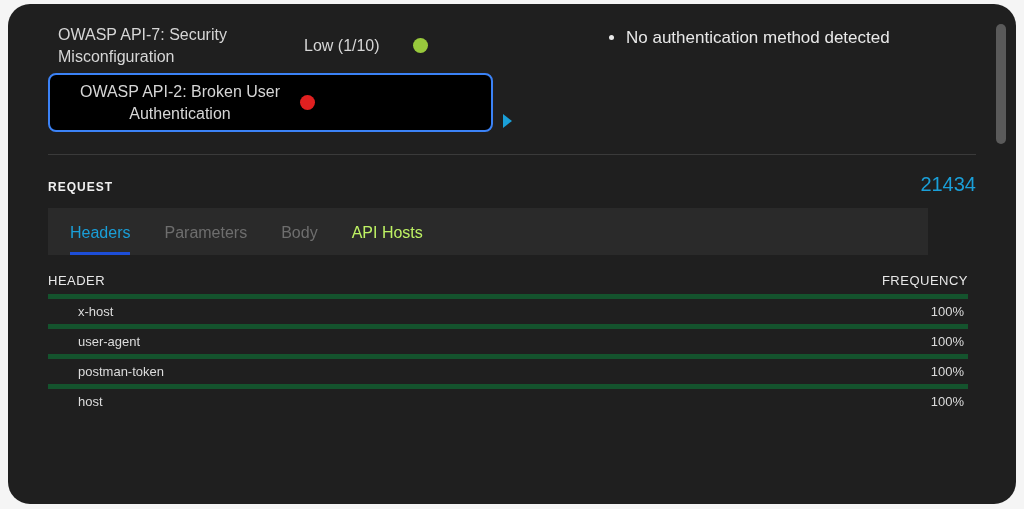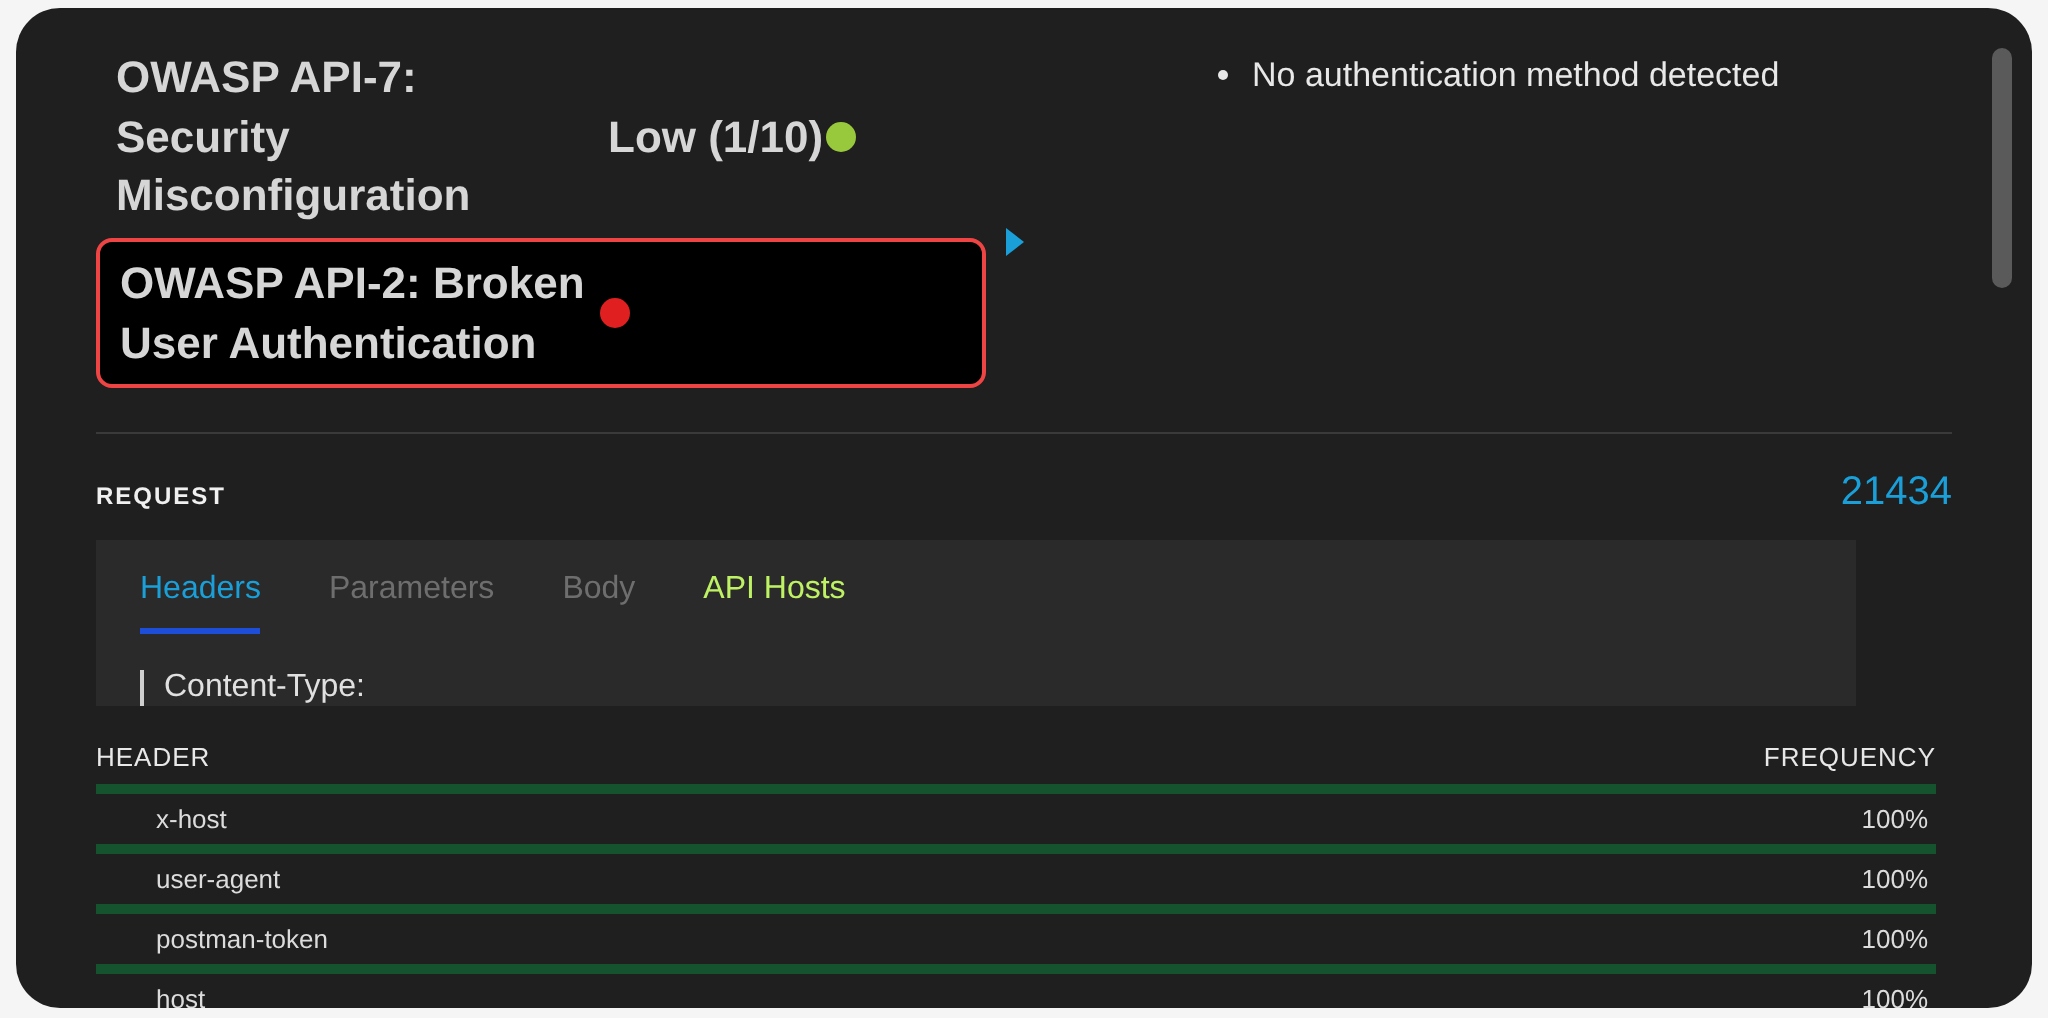--- a/index.html
+++ b/index.html
@@ -31,28 +31,28 @@
   .content {
     padding: 14px 40px 0 40px;
   }
   .risk-list {
     width: 445px;
   }
   .risk-row {
     display: flex;
     align-items: center;
     padding: 6px 10px;
-    font-size: 22px;
+    font-size: 16px;
     line-height: 1.35;
-    font-weight: bold;
   }
   .risk-row.selected {
     background: #000;
-    border: 2px solid #ef4444;
+    border: 2px solid #3b82f6;
     border-radius: 8px;
+    text-align: center;
   }
   .risk-title { flex: 0 0 240px; }
   .risk-sev { flex: 0 0 115px; padding-left: 6px; }
   .dot {
     display: inline-block;
     width: 15px; height: 15px;
     border-radius: 50%;
     vertical-align: middle;
   }
   .dot.low { background: #98c93c; }
@@ -184,21 +184,20 @@
         <span class="count">21434</span>
       </div>
 
       <div class="tabs-area">
         <div class="tabs">
           <div class="tab active">Headers</div>
           <div class="tab">Parameters</div>
           <div class="tab">Body</div>
           <div class="tab enabled">API Hosts</div>
         </div>
-        <div class="ct-line">Content-Type:</div>
       </div>
 
       <div class="table">
         <div class="thead">
           <span>HEADER</span>
           <span>FREQUENCY</span>
         </div>
         <div class="trow">
           <span>x-host</span>
           <span class="freq">100%</span>

